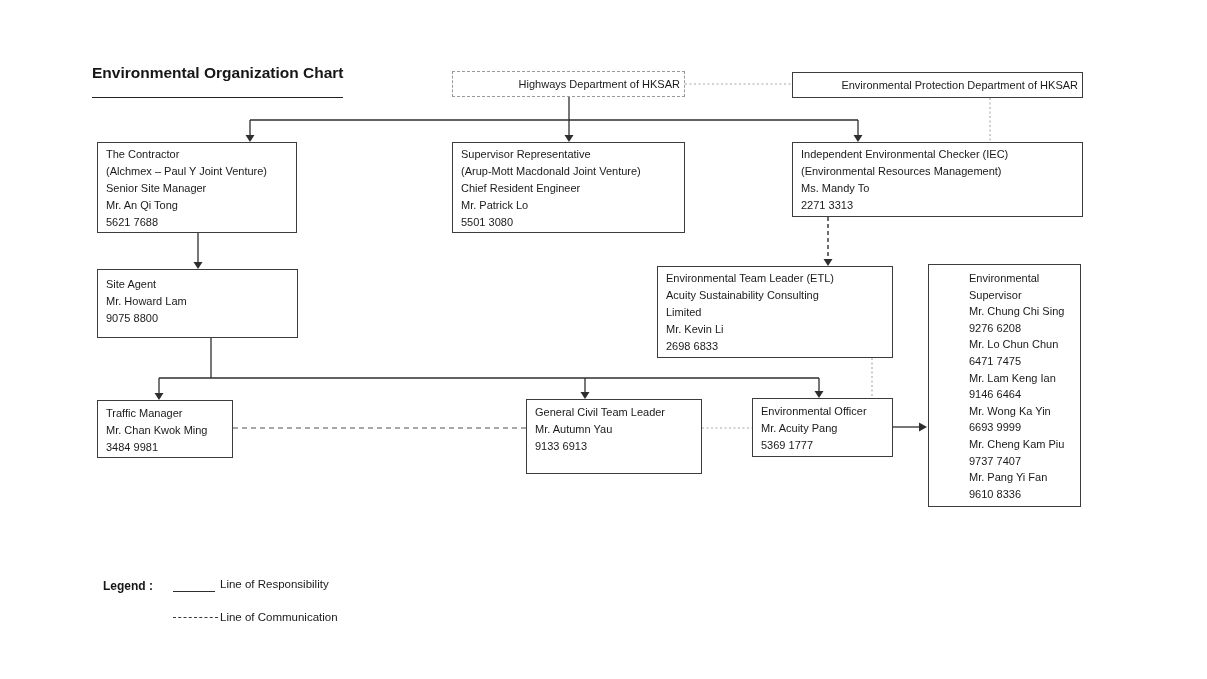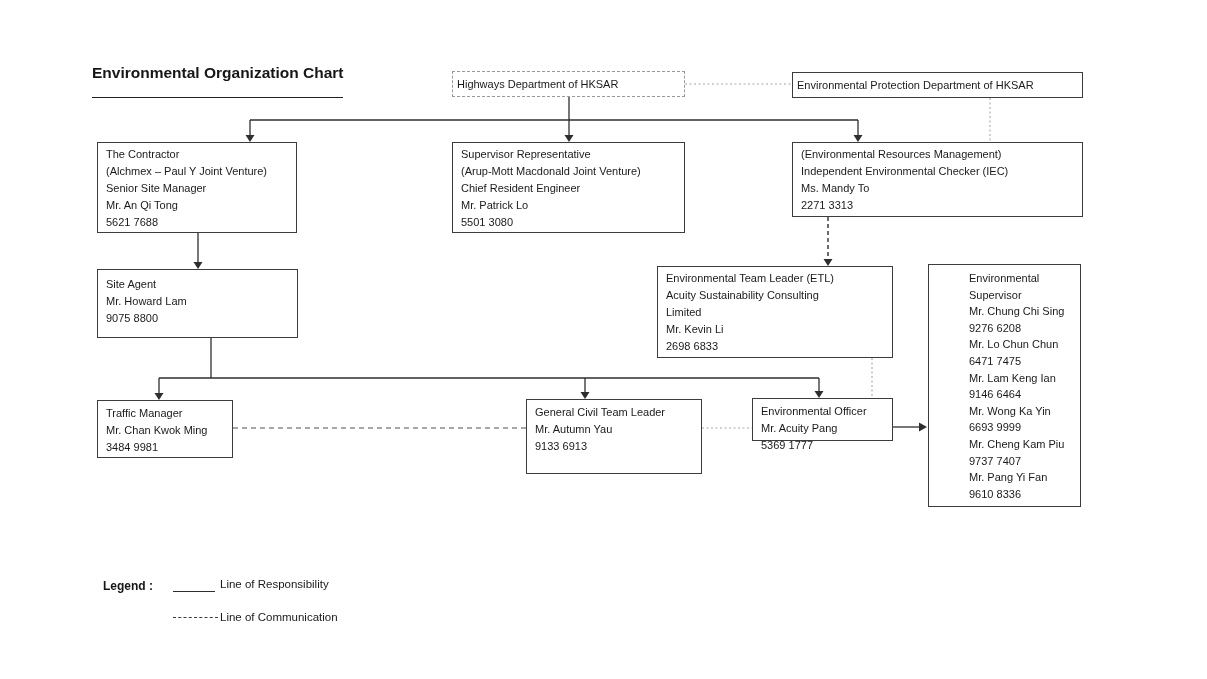--- a/index.html
+++ b/index.html
@@ -19,21 +19,21 @@
   .ln-dashed  { stroke:var(--line-color,#2e2e2e); stroke-width:1.4; fill:none; stroke-dasharray:4 3; }
   .ln-dashgray{ stroke:var(--comm-dash-color,#8a8a8a); stroke-width:1.3; fill:none; stroke-dasharray:5 4; }
   .ln-dotted  { stroke:var(--comm-line-color,#a8a8a8); stroke-width:1.1; fill:none; stroke-dasharray:2 2.5; }
   .arrow { fill:var(--line-color,#2e2e2e); stroke:none; }
   .node {
     position:absolute; background:#fff;
     border:1.5px solid var(--border-color,#3c3c3c);
     font-size:11px; line-height:17px; padding:3px 8px;
   }
   .node .box-line { white-space:nowrap; }
-  .node.center { display:flex; align-items:center; justify-content:flex-start; text-align:center; padding:0 4px; }
+  .node.center { display:flex; align-items:center; justify-content:flex-end; text-align:center; padding:0 4px; }
   .node.dashed-border { border:1.2px dashed #9a9a9a; }
   .node.tight { line-height:16.6px; padding:5px 8px; }
   .legend-label { position:absolute; left:103px; top:579px; font-size:12px; font-weight:700; color:#161616; }
   .legend-solid-sample  { position:absolute; left:173px; top:591px; width:42px; height:0; border-top:1.5px solid #2e2e2e; }
   .legend-dashed-sample { position:absolute; left:173px; top:617px; width:45px; height:0; border-top:1.6px dashed #3a3a3a; }
   .legend-text-1 { position:absolute; left:220px; top:578px; font-size:11.5px; }
   .legend-text-2 { position:absolute; left:220px; top:611px; font-size:11.5px; }
 </style>
 </head>
 <body>
@@ -96,22 +96,22 @@
 
   <div class="node" style="left:452px; top:142px; width:233px; height:91px;">
       <div class="box-line">Supervisor Representative</div>
       <div class="box-line">(Arup-Mott Macdonald Joint Venture)</div>
       <div class="box-line">Chief Resident Engineer</div>
       <div class="box-line">Mr. Patrick Lo</div>
       <div class="box-line">5501 3080</div>
     </div>
 
   <div class="node" style="left:792px; top:142px; width:291px; height:75px;">
+      <div class="box-line">Independent Environmental Checker (IEC)</div>
       <div class="box-line">(Environmental Resources Management)</div>
-      <div class="box-line">Independent Environmental Checker (IEC)</div>
       <div class="box-line">Ms. Mandy To</div>
       <div class="box-line">2271 3313</div>
     </div>
 
   <div class="node" style="left:97px; top:269px; width:201px; height:69px; padding-top:6px;">
       <div class="box-line">Site Agent</div>
       <div class="box-line">Mr. Howard Lam</div>
       <div class="box-line">9075 8800</div>
     </div>
 
@@ -145,21 +145,21 @@
       <div class="box-line">Mr. Chan Kwok Ming</div>
       <div class="box-line">3484 9981</div>
     </div>
 
   <div class="node" style="left:526px; top:399px; width:176px; height:75px; padding-top:4px;">
       <div class="box-line">General Civil Team Leader</div>
       <div class="box-line">Mr. Autumn Yau</div>
       <div class="box-line">9133 6913</div>
     </div>
 
-  <div class="node" style="left:752px; top:398px; width:141px; height:43px; padding-top:4px;">
+  <div class="node" style="left:752px; top:398px; width:141px; height:59px; padding-top:4px;">
       <div class="box-line">Environmental Officer</div>
       <div class="box-line">Mr. Acuity Pang</div>
       <div class="box-line">5369 1777</div>
     </div>
 
   <div class="legend-label">Legend :</div>
   <div class="legend-solid-sample"></div>
   <div class="legend-text-1">Line of Responsibility</div>
   <div class="legend-dashed-sample"></div>
   <div class="legend-text-2">Line of Communication</div>

